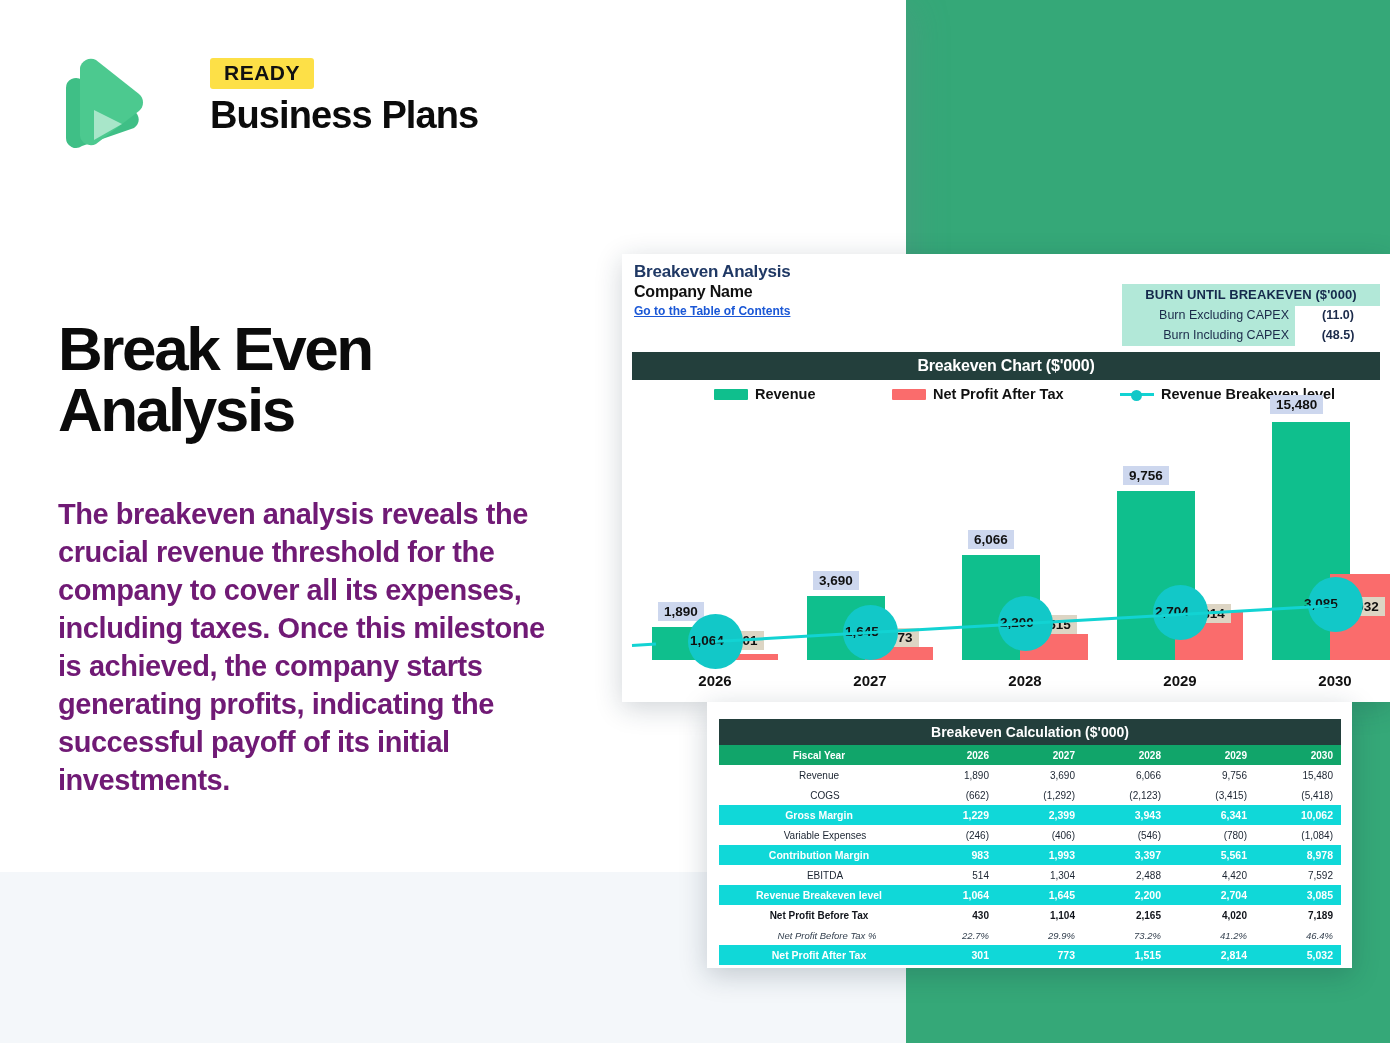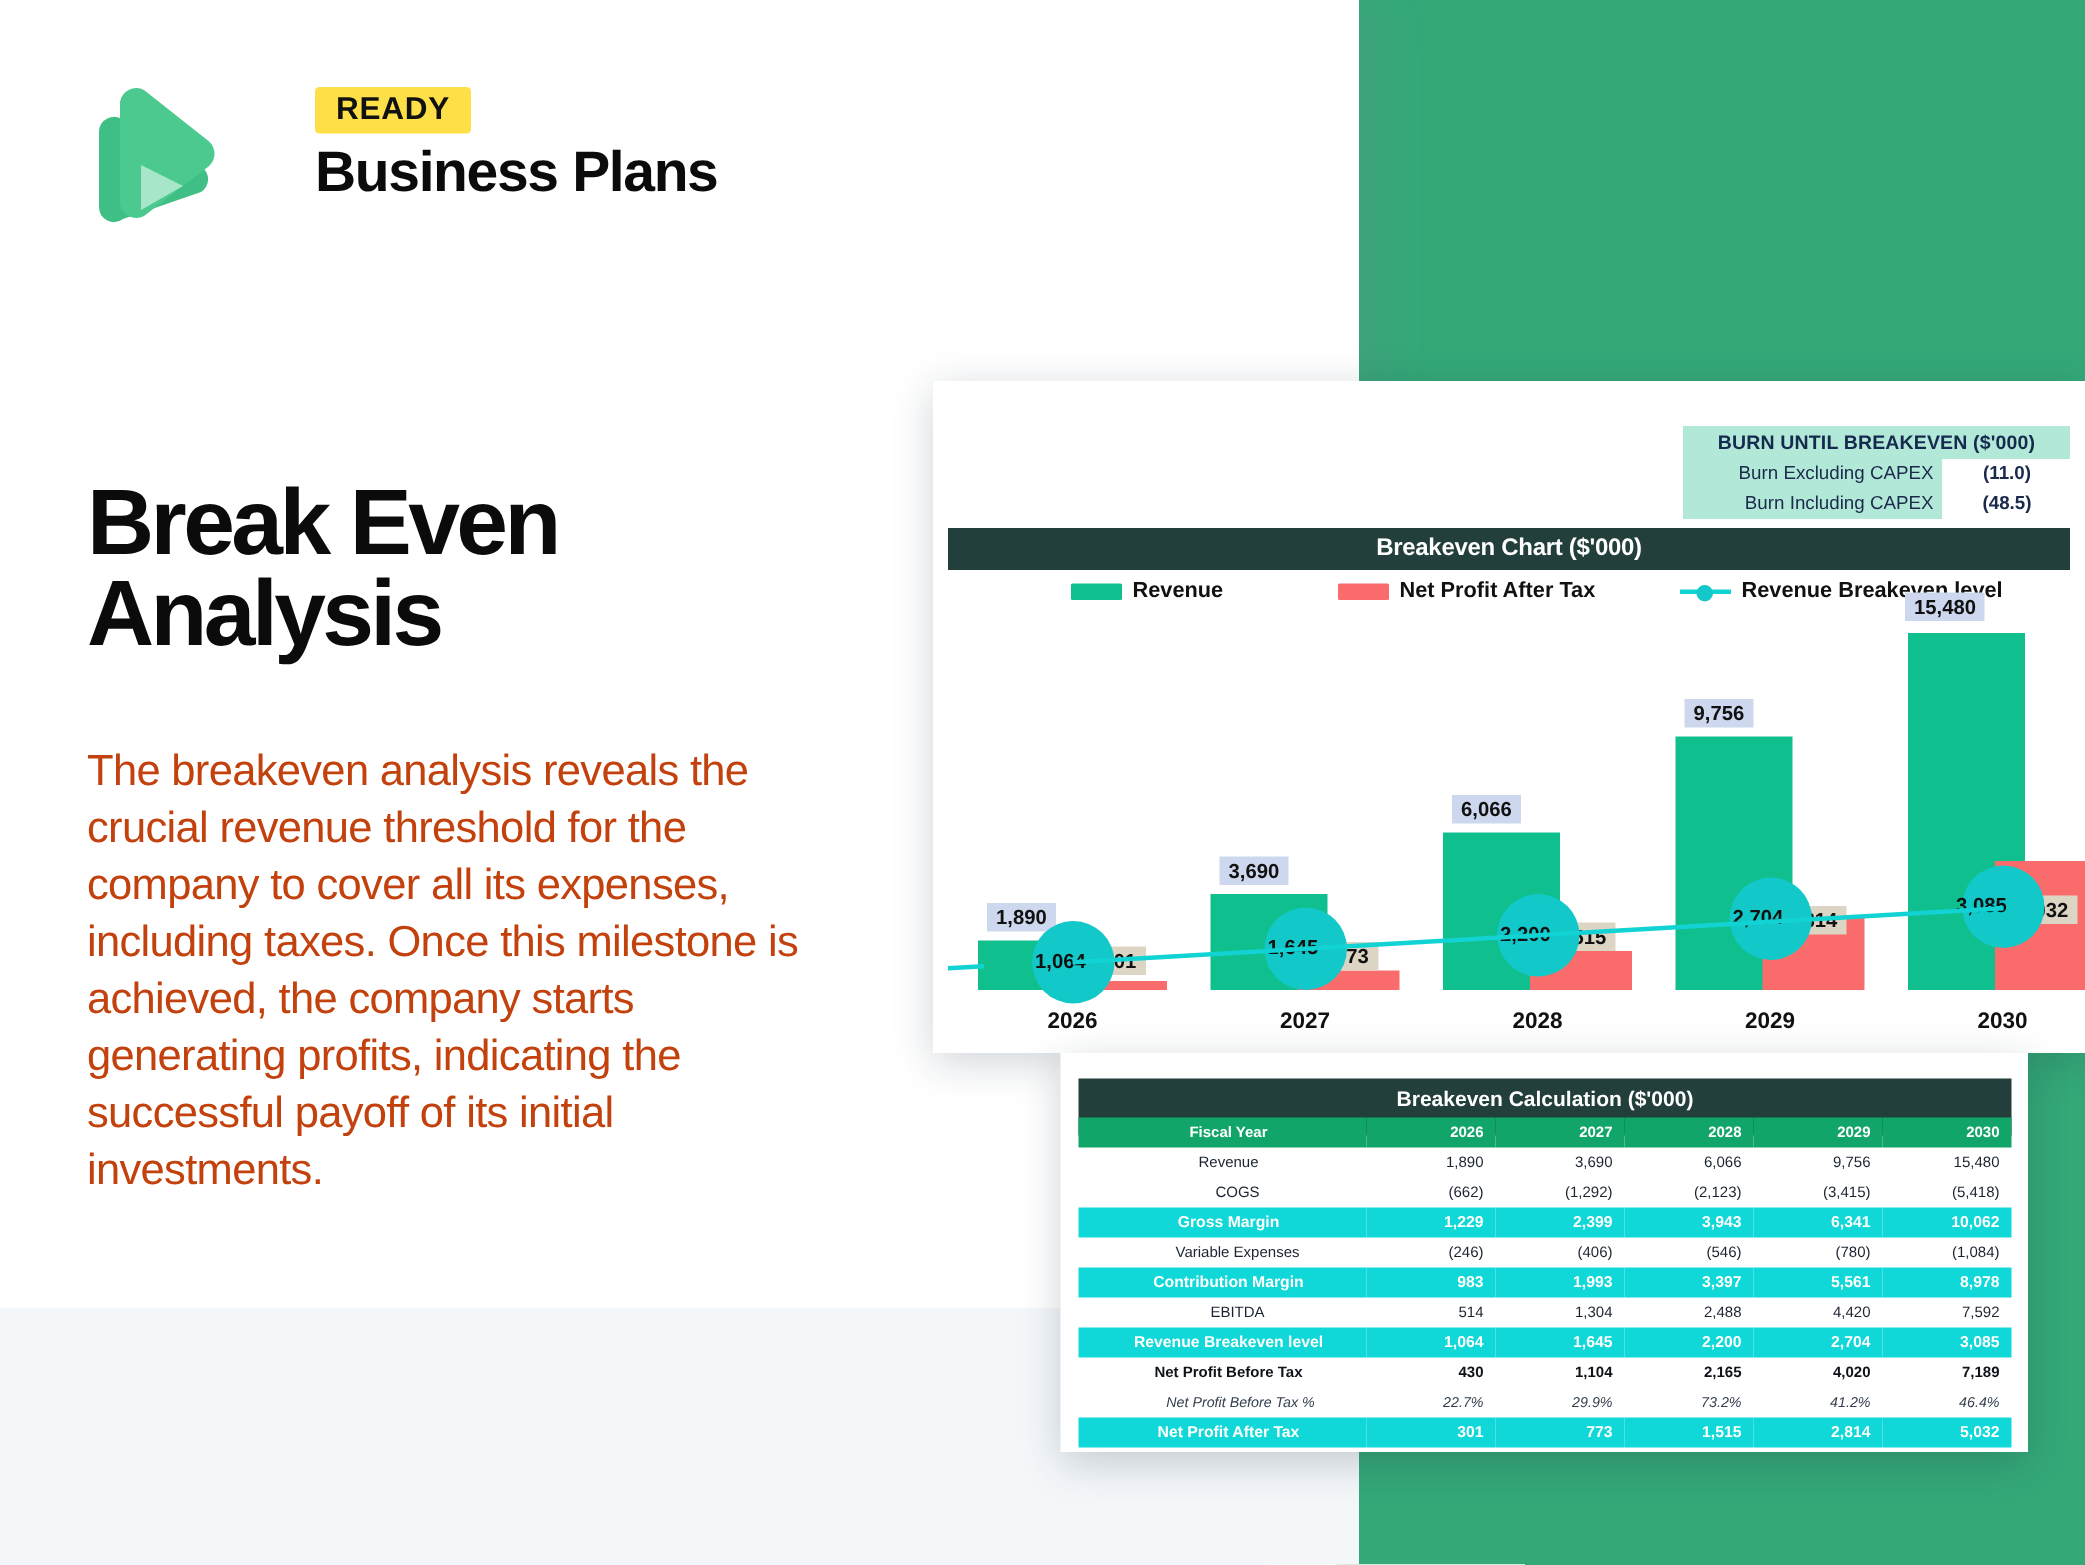--- a/index.html
+++ b/index.html
@@ -44,21 +44,21 @@
   }
 
   
   .page-title{
     position:absolute;left:58px;top:318px;width:520px;
     font-size:62px;line-height:.99;font-weight:bold;color:#0B0B0B;
     letter-spacing:-2.4px;
   }
   .page-body{
     position:absolute;left:58px;top:496px;width:490px;
-    font-size:29px;line-height:1.31;font-weight:normal;color:#c2410c;
+    font-size:29px;line-height:1.31;font-weight:bold;color:#701a75;
     letter-spacing:-.45px;
   }
 
   
   .sheet-card{
     position:absolute;left:622px;top:254px;width:768px;height:448px;
     background:#ffffff;box-shadow:0 6px 26px rgba(20,40,60,.20);
     overflow:hidden;
   }
   .sheet-head{position:absolute;left:12px;top:8px;width:200px;}
@@ -147,20 +147,25 @@
 </div>
 
 <div class="page-title">
   <div>Break Even</div>
   <div>Analysis</div>
 </div>
 <div class="page-body">The breakeven analysis reveals the crucial revenue threshold for the company to cover all its expenses, including taxes. Once this milestone is achieved, the company starts generating profits, indicating the successful payoff of its initial investments.</div>
 
 <div class="sheet-card">
 
+  <div class="sheet-head">
+    <div class="sh-t1">Breakeven Analysis</div>
+    <div class="sh-t2">Company Name</div>
+    <div class="sh-link">Go to the Table of Contents</div>
+  </div>
 
 
   <div class="minibox" style="left:500px;top:30px;width:258px;">
     <div class="mb-title">BURN UNTIL BREAKEVEN ($'000)</div>
     <div class="mb-row">
       <div class="mb-lbl">Burn Excluding CAPEX</div>
       <div class="mb-val">(11.0)</div>
     </div>
     <div class="mb-row">
       <div class="mb-lbl">Burn Including CAPEX</div>

